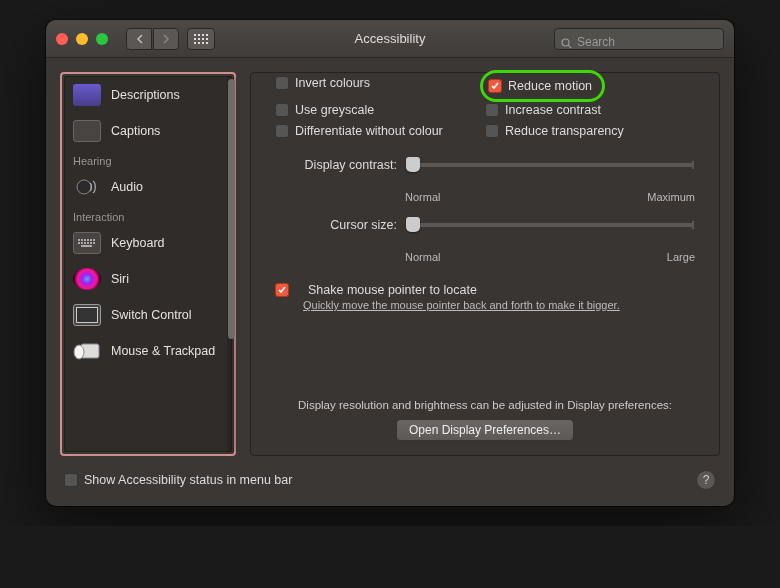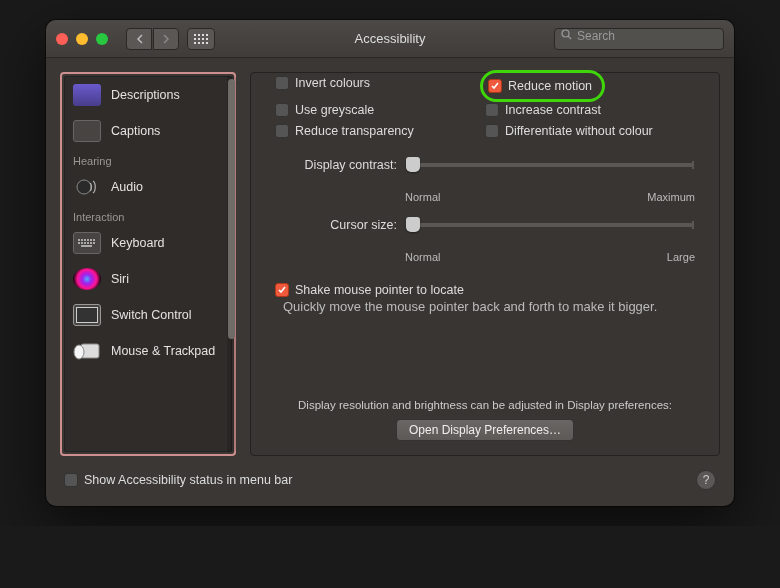--- a/index.html
+++ b/index.html
@@ -89,21 +89,21 @@
       font-weight: 500;
     }
     .search {
       margin-left: auto;
       width: 170px;
       height: 22px;
       background: #52504d;
       border: 1px solid #2a2826;
       border-radius: 4px;
       display: flex;
-      align-items: flex-start;
+      align-items: flex-end;
       padding: 0 6px;
       color: #999;
       font-size: 12px;
     }
     .search svg { margin-right: 5px; flex-shrink: 0; }
     
     .content {
       display: flex;
       padding: 14px;
       gap: 14px;
@@ -253,26 +253,27 @@
       box-shadow: 0 1px 2px rgba(0,0,0,0.4);
     }
     .slider-labels {
       display: flex;
       justify-content: space-between;
       font-size: 11px;
       color: #bbb;
       margin-top: 24px;
     }
     .shake-section { margin: 6px 0 20px; }
-    .shake-row { display: flex; align-items: center; gap: 6px; }
+    .shake-row { display: flex; align-items: center; gap: 19px; }
     .shake-desc {
-      font-size: 13px;
+      font-size: 11px;
       color: #bbb;
-      margin-left: 8px;
+      margin-left: 28px;
       margin-top: 2px;
+      text-decoration: underline;
     }
     .footer-info {
       margin-top: auto;
       text-align: center;
       font-size: 11.5px;
       color: #ccc;
     }
     .open-btn {
       margin-top: 8px;
       display: inline-block;
@@ -446,25 +447,25 @@
         <div class="cb-row">
           <div class="cb"></div>
           <span>Use greyscale</span>
         </div>
         <div class="cb-row">
           <div class="cb"></div>
           <span>Increase contrast</span>
         </div>
         <div class="cb-row">
           <div class="cb"></div>
-          <span>Reduce transparency</span>
+          <span>Differentiate without colour</span>
         </div>
         <div class="cb-row">
           <div class="cb"></div>
-          <span>Differentiate without colour</span>
+          <span>Reduce transparency</span>
         </div>
       </div>
 
       <div class="slider-row">
         <div class="slider-label">Display contrast:</div>
         <div class="slider-group">
           <div class="slider-track">
               <div class="slider-thumb"></div>
             </div>
           <div class="slider-labels">

